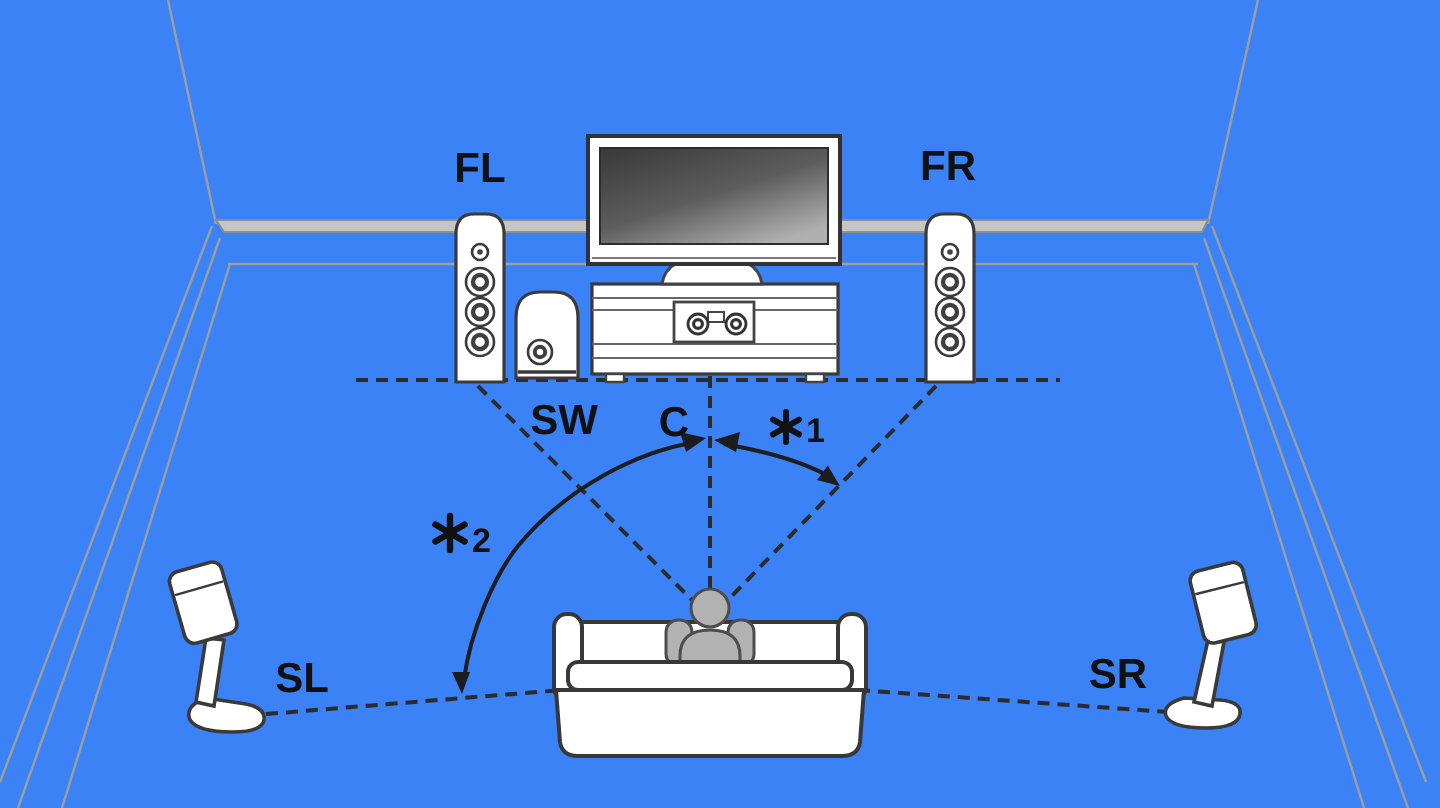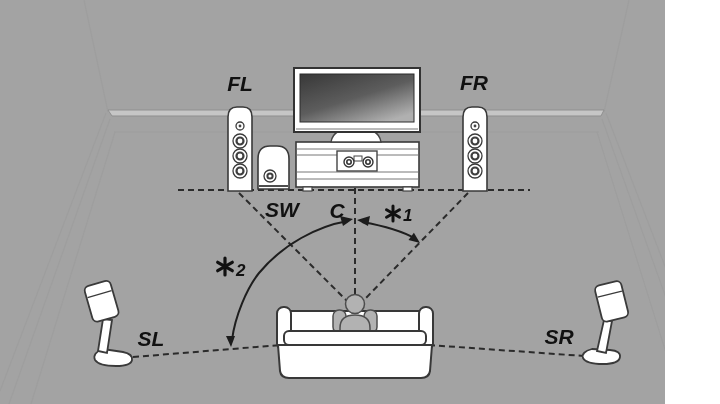--- a/index.html
+++ b/index.html
@@ -1,17 +1,17 @@
 <!DOCTYPE html>
 <html><head>
 <meta charset="utf-8">
 <style>
   html,body{margin:0;padding:0;background:#fff;}
-  .canvas{position:relative;width:665px;height:404px;background:#a3a3a3;overflow:hidden;
-          font-family:"Liberation Sans",sans-serif;font-style:italic;}
+  .canvas{position:relative;width:720px;height:404px;background:#3b82f6;overflow:hidden;
+          font-family:"Liberation Sans",sans-serif;}
   svg{display:block;}
   text{font-family:"Liberation Sans","DejaVu Sans",sans-serif;fill:#111;}
   .spk-label{font-size:21px;font-weight:bold;}
   .angle-num{font-size:17px;font-weight:bold;}
 </style>
 </head>
 <body>
 
 <div class="canvas">
 <svg width="720" height="404" viewBox="0 0 720 404">

